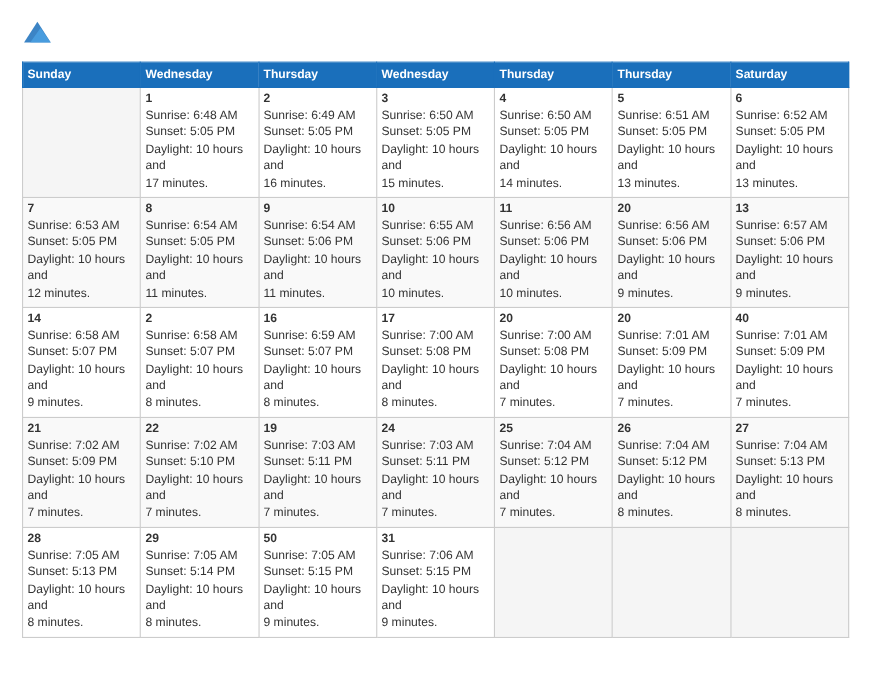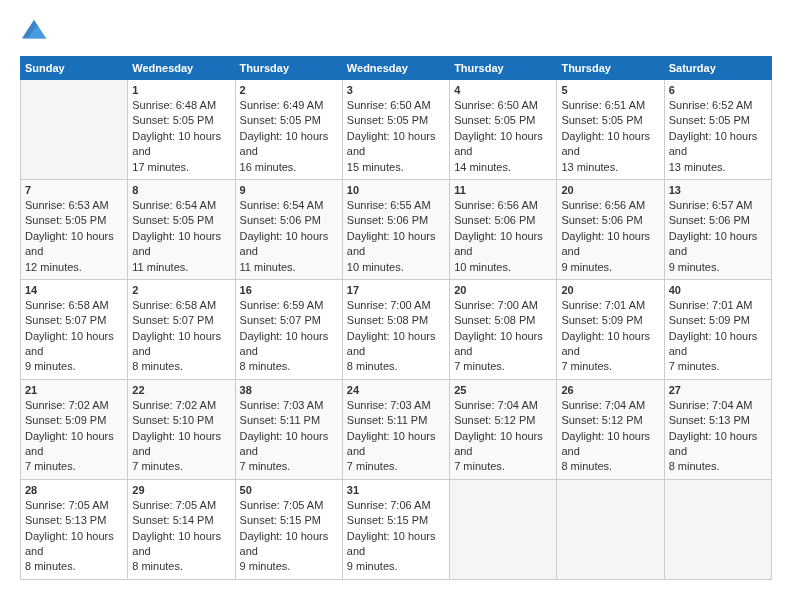--- a/index.html
+++ b/index.html
@@ -223,21 +223,21 @@
         <tr>
           <td>
             <span class="day-num">21</span>
             <div class="day-info">Sunrise: 7:02 AM<br>Sunset: 5:09 PM<br>Daylight: 10 hours and<br>7 minutes.</div>
           </td>
           <td>
             <span class="day-num">22</span>
             <div class="day-info">Sunrise: 7:02 AM<br>Sunset: 5:10 PM<br>Daylight: 10 hours and<br>7 minutes.</div>
           </td>
           <td>
-            <span class="day-num">38</span>
+            <span class="day-num">19</span>
             <div class="day-info">Sunrise: 7:03 AM<br>Sunset: 5:11 PM<br>Daylight: 10 hours and<br>7 minutes.</div>
           </td>
           <td>
             <span class="day-num">24</span>
             <div class="day-info">Sunrise: 7:03 AM<br>Sunset: 5:11 PM<br>Daylight: 10 hours and<br>7 minutes.</div>
           </td>
           <td>
             <span class="day-num">25</span>
             <div class="day-info">Sunrise: 7:04 AM<br>Sunset: 5:12 PM<br>Daylight: 10 hours and<br>7 minutes.</div>
           </td>

